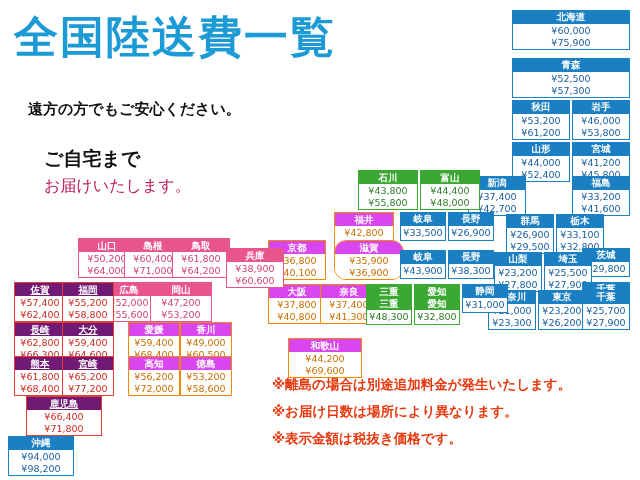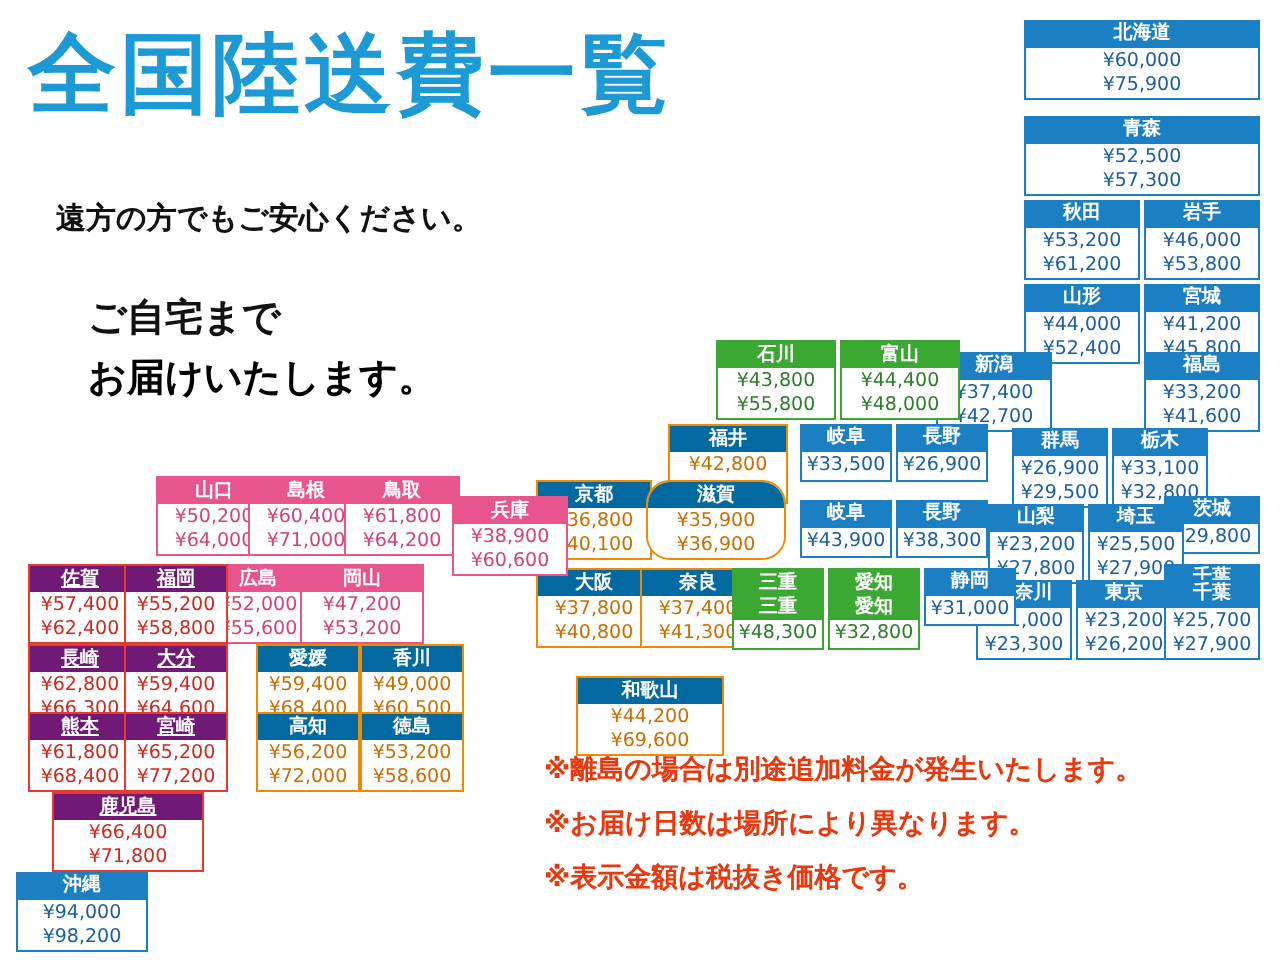--- a/index.html
+++ b/index.html
@@ -37,23 +37,23 @@
     left:44px;top:146px;
     font-size:19px;
     font-weight:bold;
     color:#111111;
     white-space:nowrap;
     font-family:"DejaVu Sans",sans-serif;
   }
   .sub3{
     position:absolute;
     left:44px;top:176px;
-    font-size:19px;
-    font-weight:bold;
-    color:#000000;
+    font-size:16px;
+    font-weight:normal;
+    color:#be185d;
     white-space:nowrap;
     font-family:"DejaVu Sans",sans-serif;
   }
 
   
   .note{
     position:absolute;
     font-size:13.5px;
     font-weight:bold;
     color:#e8380d;
@@ -87,21 +87,21 @@
     font-family:"DejaVu Sans",sans-serif;
   }
   .card .bd div{white-space:nowrap;}
   .card.b{border-color:#1b7fc4;}
   .card.b .hd{background:#1b7fc4;font-family:Liberation Serif, serif;}
   .card.b .bd{color:#1b5fa0;}
   .card.g{border-color:#3aa832;}
   .card.g .hd{background:#3aa832;}
   .card.g .bd{color:#2f7c2a;}
   .card.o{border-color:#f08a00;}
-  .card.o .hd{background:#0369a1;}
+  .card.o .hd{background:#d946ef;}
   .card.o .bd{color:#c96f00;}
   .card.p{border-color:#e8558d;}
   .card.p .hd{background:#e8558d;}
   .card.p .bd{color:#d1437a;}
   .card.r{border-color:#e83a2f;}
   .card.r .hd{background:#701a75;text-decoration:underline;}
   .card.r .bd{color:#cc2a20;}
 </style>
 </head>
 <body>
@@ -268,21 +268,21 @@
           <div>¥26,900</div>
         </div>
       </div>
       <div class="card o" style="left: 268px; top: 240px; width: 58px;">
         <div class="hd">京都</div>
         <div class="bd">
           <div>¥36,800</div>
           <div>¥40,100</div>
         </div>
       </div>
-      <div class="card o" style="left: 323px; top: 240px; width: 70px; border-radius: 12px;">
+      <div class="card o" style="left: 334px; top: 240px; width: 70px; border-radius: 12px;">
         <div class="hd">滋賀</div>
         <div class="bd">
           <div>¥35,900</div>
           <div>¥36,900</div>
         </div>
       </div>
       <div class="card b" style="left: 400px; top: 250px; width: 46px;">
         <div class="hd">岐阜</div>
         <div class="bd">
           <div>¥43,900</div>

